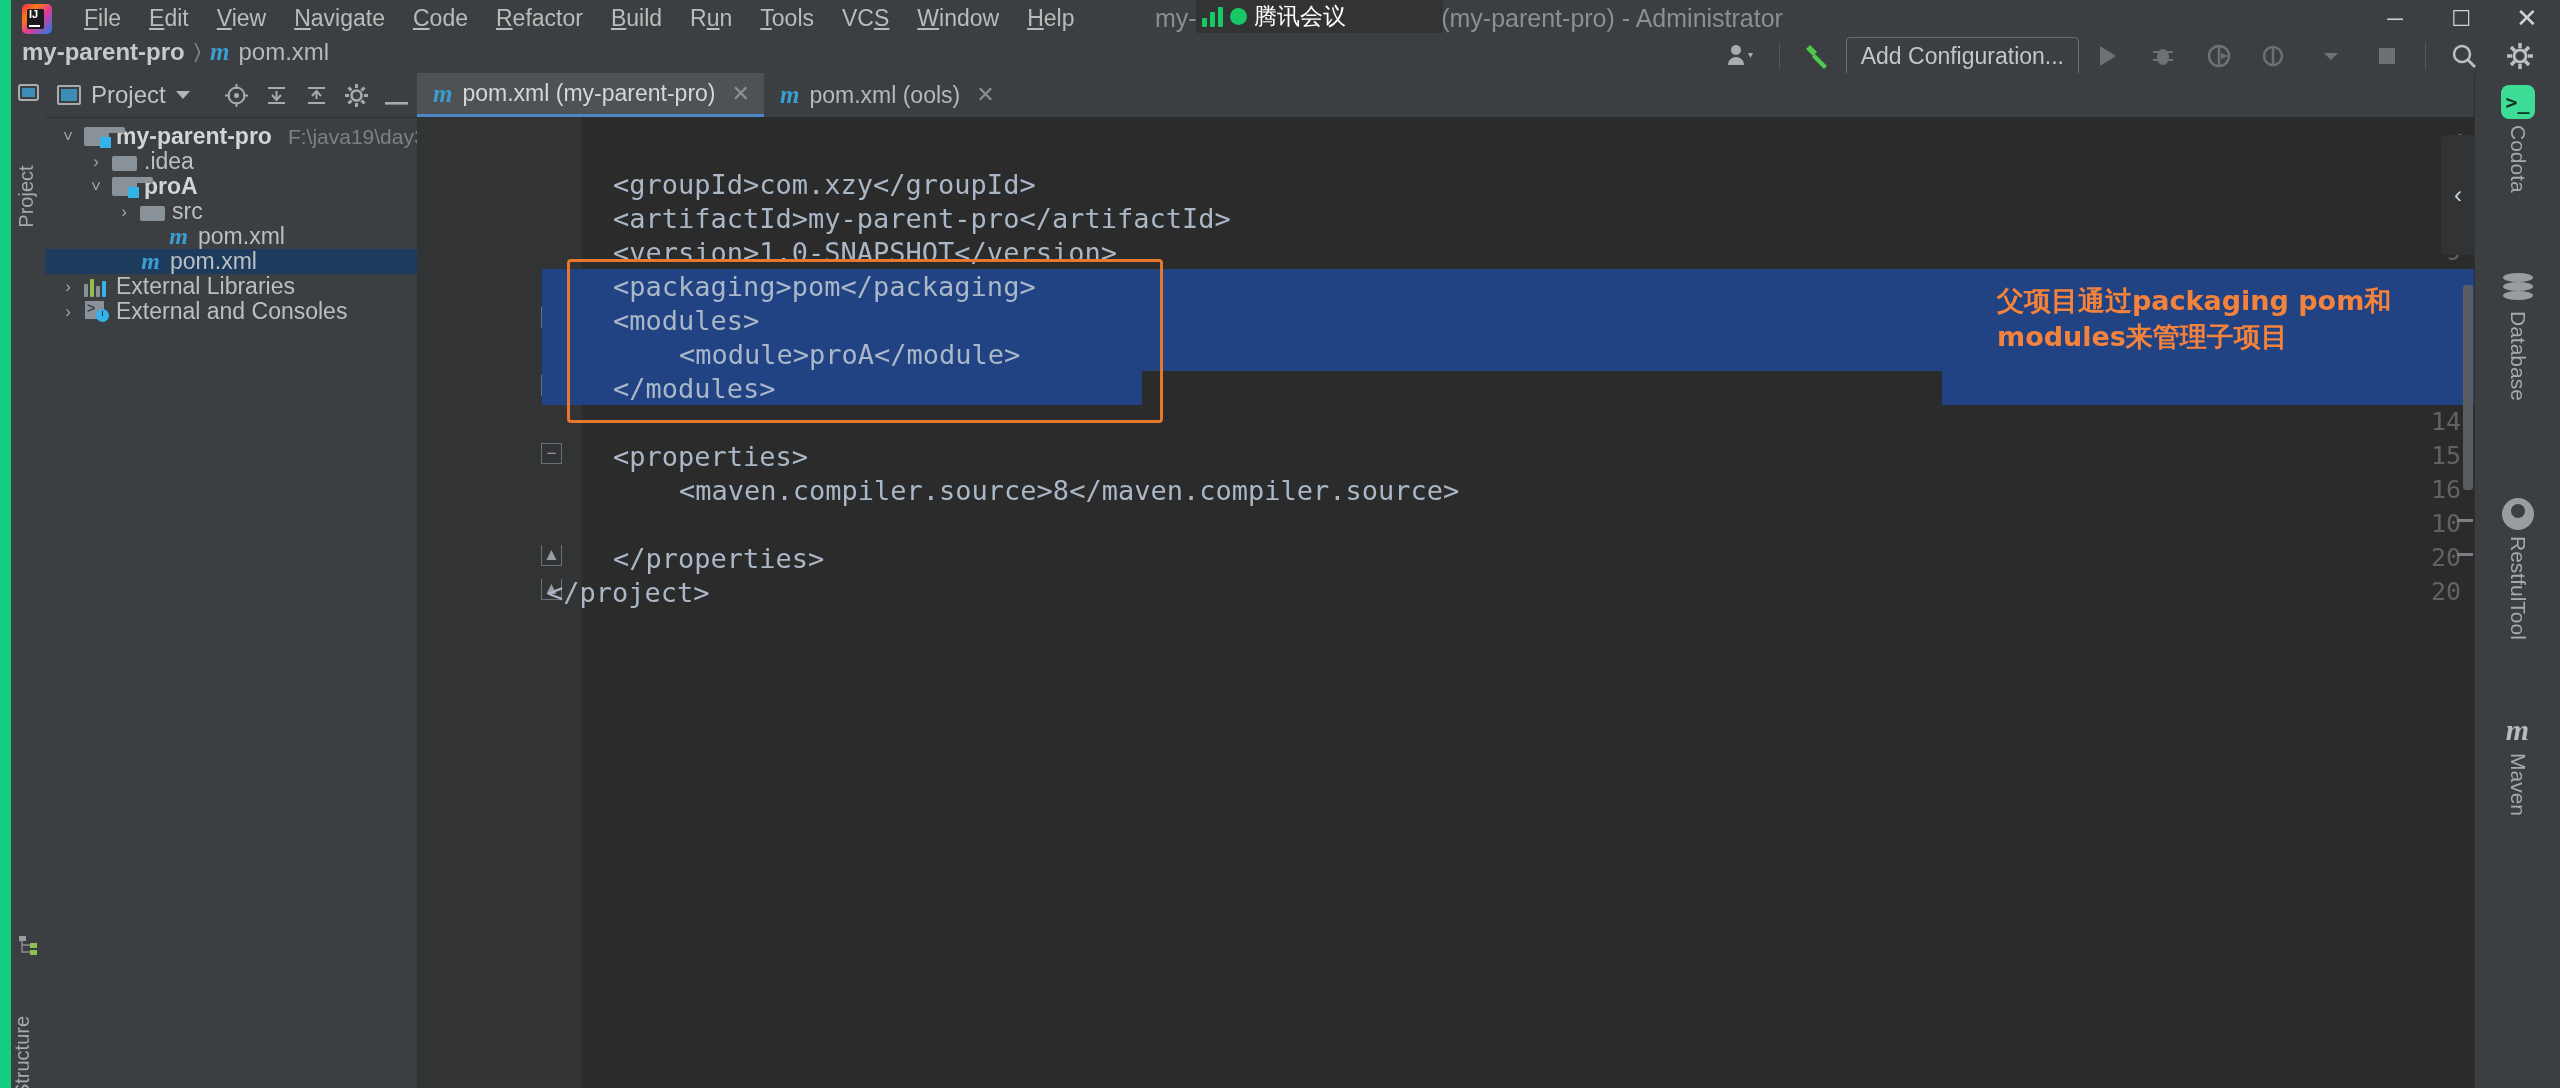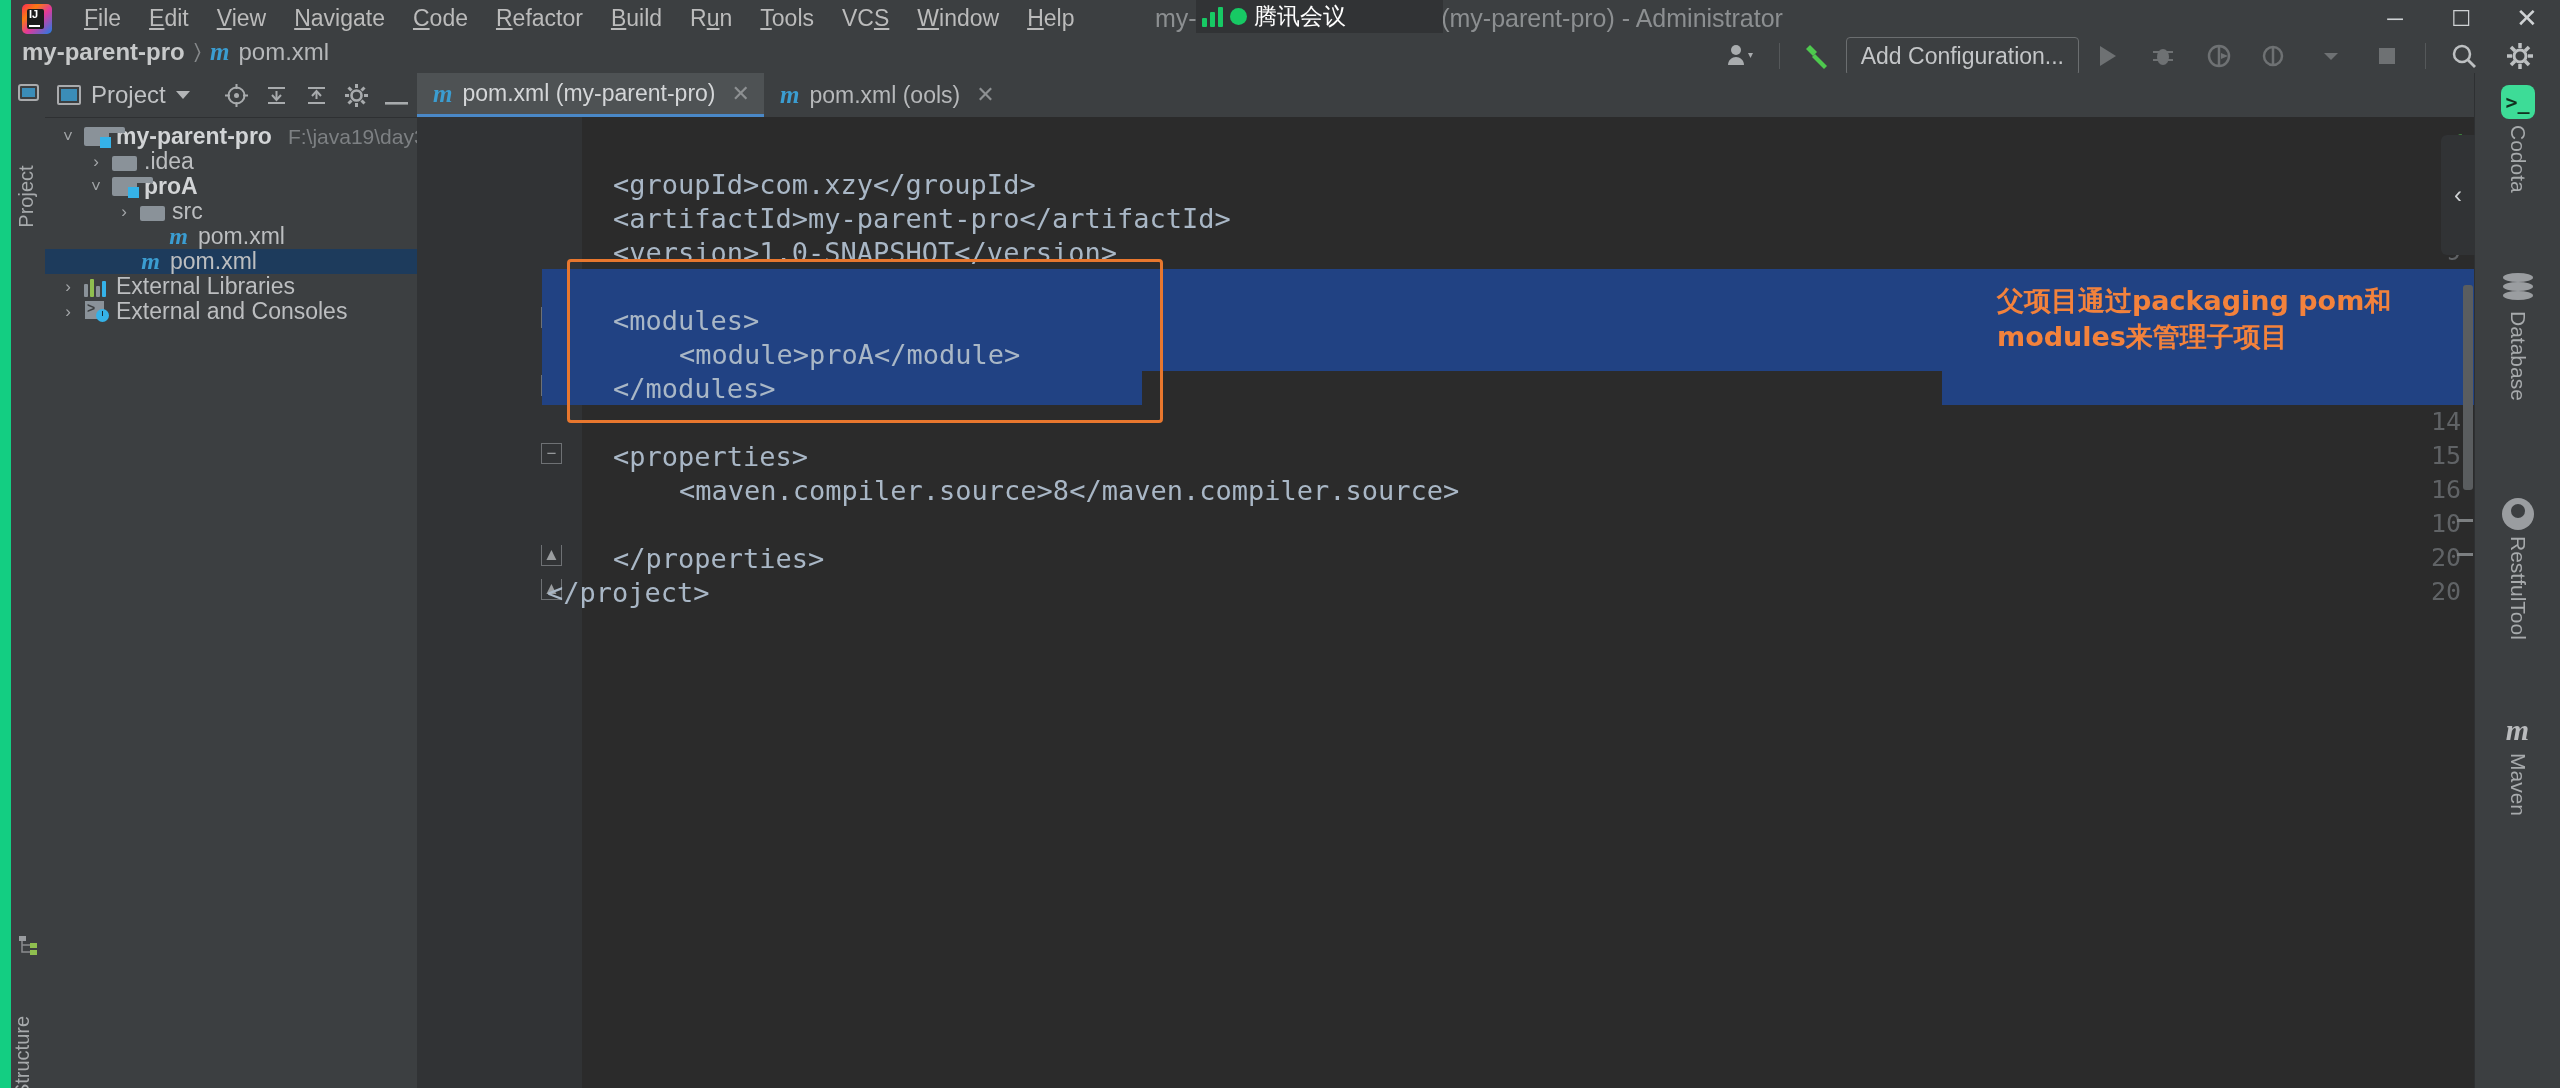--- a/index.html
+++ b/index.html
@@ -456,20 +456,21 @@
       <div class="hl" style="left:125px;top:152px;width:1400px;height:34px;"></div>
       <div class="hl" style="left:125px;top:186px;width:1400px;height:34px;"></div>
       <div class="hl" style="left:125px;top:220px;width:1400px;height:34px;"></div>
       <div class="hl" style="left:125px;top:254px;width:600px;height:34px;"></div>
 
       <div class="code-area">
         <div class="cl" style="top:18px;left:0px"></div>
         <div class="cl" style="top:86px;left:31px">&lt;artifactId&gt;my-parent-pro&lt;/artifactId&gt;</div>
         <div class="cl" style="top:52px;left:31px">&lt;groupId&gt;com.xzy&lt;/groupId&gt;</div>
         <div class="cl" style="top:120px;left:31px">&lt;version&gt;1.0-SNAPSHOT&lt;/version&gt;</div>
+        <div class="cl" style="top:154px;left:31px">&lt;packaging&gt;pom&lt;/packaging&gt;</div>
         <div class="cl" style="top:188px;left:31px">&lt;modules&gt;</div>
         <div class="cl" style="top:222px;left:97px">&lt;module&gt;proA&lt;/module&gt;</div>
         <div class="cl" style="top:256px;left:31px">&lt;/modules&gt;</div>
         <div class="cl" style="top:290px;left:0px"></div>
         <div class="cl" style="top:324px;left:31px">&lt;properties&gt;</div>
         <div class="cl" style="top:358px;left:97px">&lt;maven.compiler.source&gt;8&lt;/maven.compiler.source&gt;</div>
         <div class="cl" style="top:426px;left:31px">&lt;/properties&gt;</div>
         <div class="cl" style="top:460px;left:-35px">&lt;/project&gt;</div>
       </div>
 

